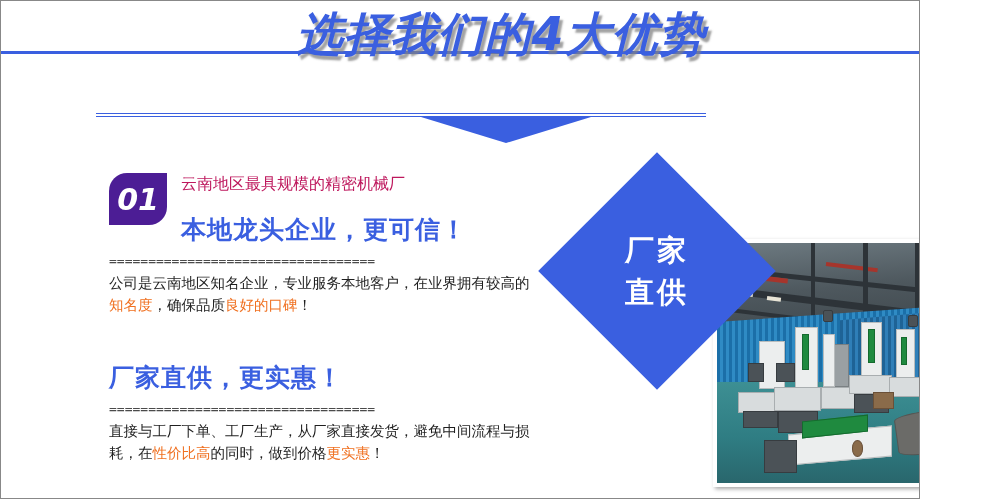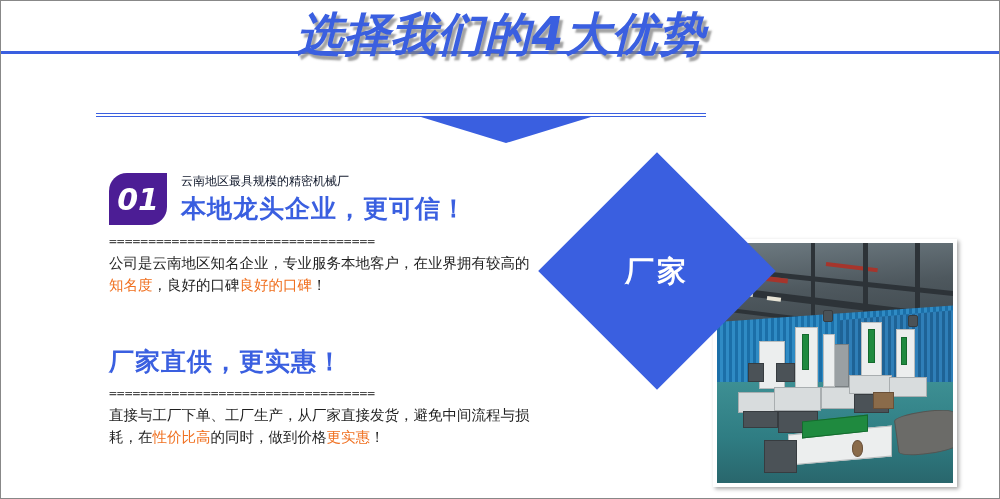--- a/index.html
+++ b/index.html
@@ -2,21 +2,21 @@
 <html><head>
 <meta charset="utf-8">
 <style>
   html,body{margin:0;padding:0;}
   body{
     font-family:"Liberation Sans","DejaVu Sans",sans-serif;
     background:#ffffff;
   }
   #page{
     position:relative;
-    width:1000px;
+    width:920px;
     height:499px;
     background:#ffffff;
     border:1px solid #888888;
     box-sizing:border-box;
     overflow:hidden;
   }
 
   
   .header-rule{
     position:absolute;
@@ -92,28 +92,28 @@
     display:flex;
     align-items:center;
     justify-content:center;
     font-family:"DejaVu Sans","Liberation Sans",sans-serif;
     letter-spacing:0px;
   }
   .head-texts{
     padding-top:1px;
   }
   .lead{
-    font-size:12px;
-    color:#0f172a;
+    font-size:16px;
+    color:#be185d;
     font-family:"DejaVu Serif","Liberation Serif",serif;
     line-height:1.25;
     white-space:nowrap;
   }
   .punch{
-    margin-top:5px;
+    margin-top:21px;
     font-size:25px;
     font-weight:bold;
     color:#3a5fe0;
     font-family:"DejaVu Sans","Liberation Sans",sans-serif;
     letter-spacing:1px;
     line-height:1.2;
     white-space:nowrap;
   }
 
   .eq-divider{
@@ -291,21 +291,21 @@
 
   <div class="item" id="item-01">
     <div class="item-head">
       <div class="badge">01</div>
       <div class="head-texts">
         <div class="lead">云南地区最具规模的精密机械厂</div>
         <div class="punch">本地龙头企业，更可信！</div>
       </div>
     </div>
     <div class="eq-divider">==================================</div>
-    <div class="body-text"><span>公司是云南地区知名企业，专业服务本地客户，在业界拥有较高</span><span>的</span><span class="hl">知名度</span><span>，良好的口碑</span><span class="hl">良好的口碑</span><span>！</span></div>
+    <div class="body-text"><span>公司是云南地区知名企业，专业服务本地客户，在业界拥有较高</span><span>的</span><span class="hl">知名度</span><span>，确保品质</span><span class="hl">良好的口碑</span><span>！</span></div>
   </div>
 
   <div class="item" id="item-02">
     <div class="item-head">
       <div class="head-texts">
         <div class="punch">厂家直供，更实惠！</div>
       </div>
     </div>
     <div class="eq-divider">==================================</div>
     <div class="body-text"><span>直接与工厂下单、工厂生产，从厂家直接发货，避免中间流程与</span><span>损耗，在</span><span class="hl">性价比高</span><span>的同时，做到价格</span><span class="hl">更实惠</span><span>！</span></div>
@@ -362,15 +362,16 @@
       <div class="mach-brown" style="left:57%;top:82%;width:5%;height:7%;border-radius:50%;"></div>
       <div class="mach-dark" style="left:20%;top:82%;width:14%;height:14%;"></div>
       <div class="mach-pipe" style="left:76%;top:70%;width:26%;height:18%;transform:rotate(-8deg);"></div>
       <div class="mach-brown" style="left:66%;top:62%;width:9%;height:7%;"></div>
     </div>
   </div>
 
   <div class="diamond"></div>
   <div class="diamond-text">
     <span>厂家</span>
+    <span>直供</span>
   </div>
 
 </div>
 
 </body></html>

